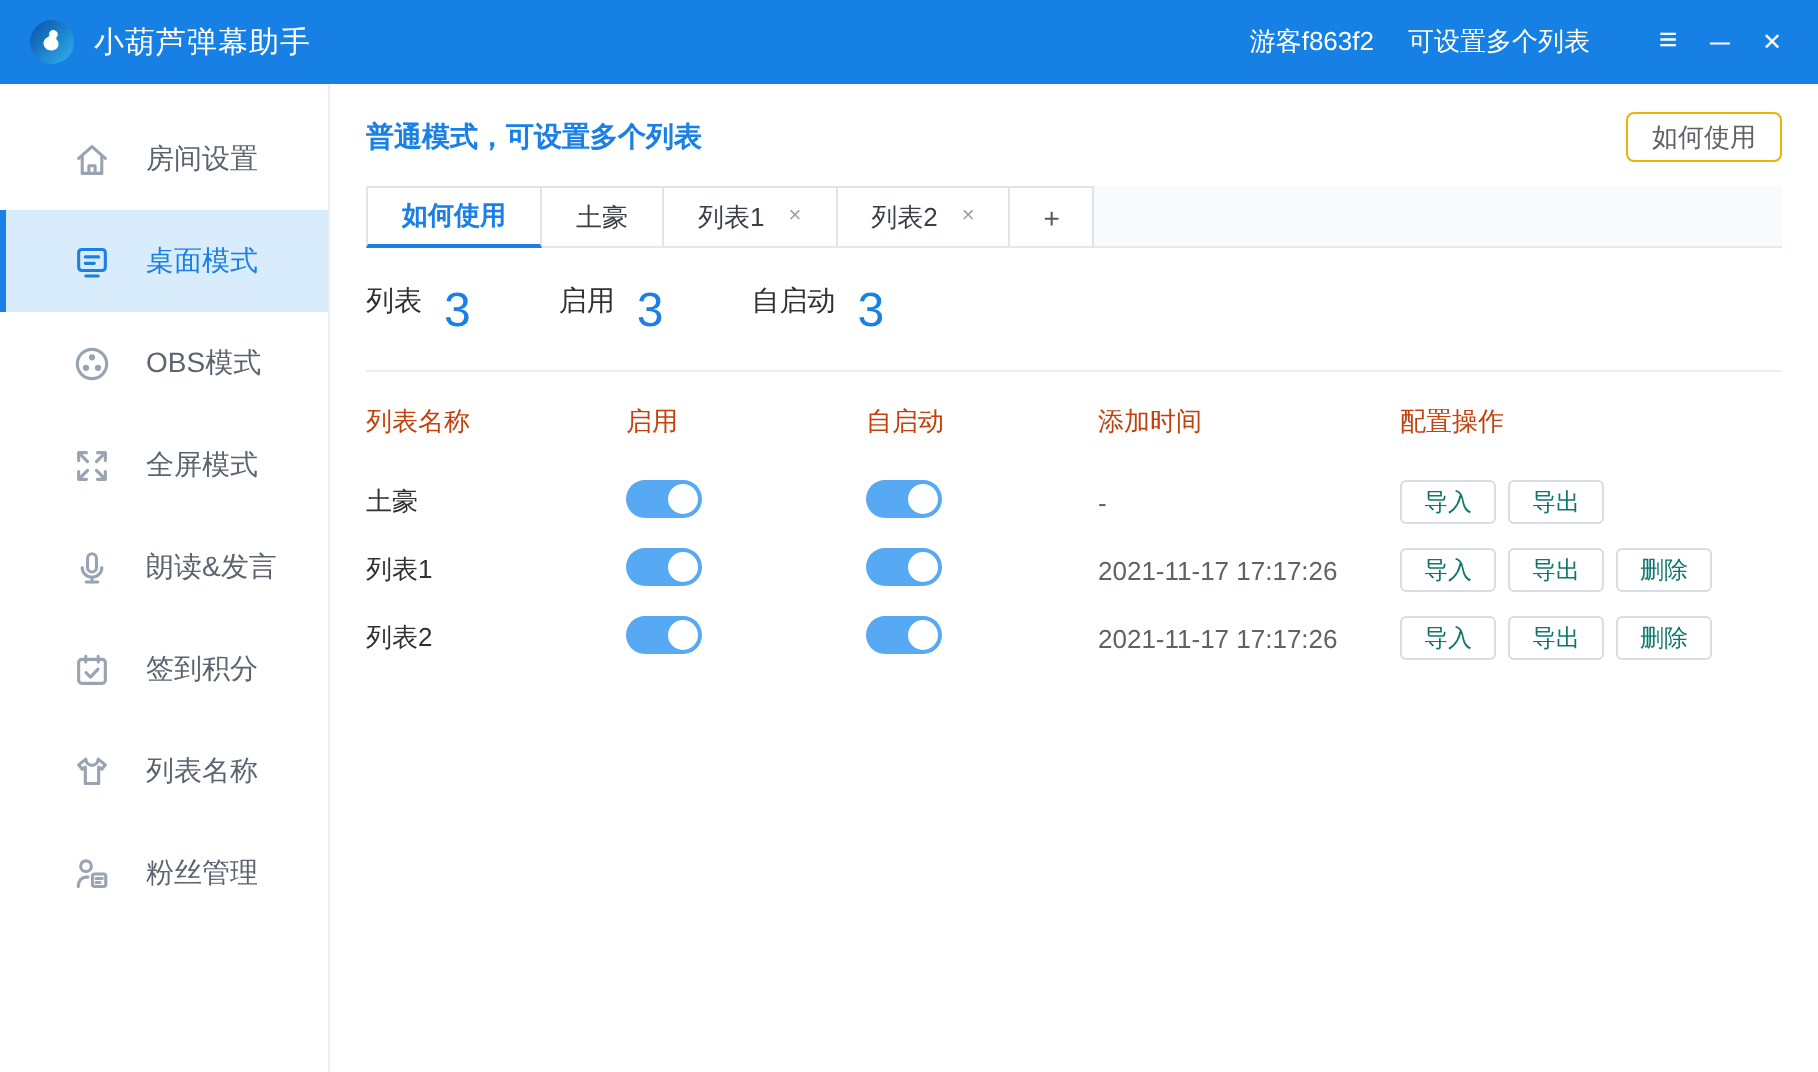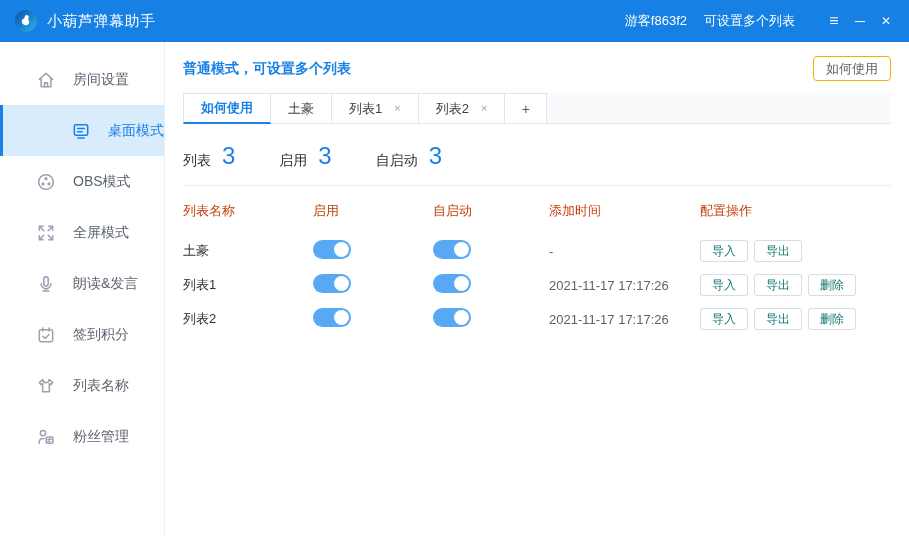--- a/index.html
+++ b/index.html
@@ -20,21 +20,21 @@
   .winbtn.close{font-size:12px;}
 
   
   .body{flex:1;display:flex;min-height:0;}
   .sidebar{width:165px;flex:0 0 165px;border-right:1px solid #eceef2;
     padding-top:12px;box-sizing:border-box;}
   .side-item{height:51px;display:flex;align-items:center;gap:17px;
     padding-left:33px;border-left:3px solid transparent;box-sizing:border-box;
     font-size:14px;color:#5c6470;cursor:pointer;}
   .side-item.active{background:var(--active-item-bg,#d9ecfb);
-    border-left-color:var(--accent-blue,#1a80e6);color:var(--accent-blue,#1a80e6);justify-content:flex-end;}
+    border-left-color:var(--accent-blue,#1a80e6);color:var(--accent-blue,#1a80e6);}
   .sicon{width:20px;height:20px;display:flex;color:#9aa3b2;}
   .sicon svg{width:20px;height:20px;}
   .side-item.active .sicon{color:var(--accent-blue,#1a80e6);}
 
   .content{flex:1;padding:14px 18px 8px 18px;box-sizing:border-box;min-width:0;}
 
   
   .content-header{display:flex;align-items:center;justify-content:space-between;}
   .page-title{font-size:14px;font-weight:700;color:var(--accent-blue,#1a80e6);}
   .help-btn{height:25px;padding:0 12px;font-size:13px;color:#5f6368;background:#fff;
@@ -49,21 +49,21 @@
     border:1px solid #e1e4ea;border-left:none;border-bottom:1px solid #e4e7ed;
     font-size:13px;color:#3a3f47;cursor:pointer;min-width:42px;}
   .tab:first-child{border-left:1px solid #e1e4ea;}
   .tab.active{color:var(--accent-blue,#1a80e6);font-weight:700;
     border-bottom:2px solid var(--accent-blue,#1a80e6);}
   .tab .tclose{margin-left:12px;color:#9aa0a8;font-size:11px;line-height:1;}
   .tab.addtab{padding:0 12px;color:#55595f;font-size:14px;}
 
   
   .stats{display:flex;align-items:baseline;gap:44px;margin-top:18px;}
-  .stat{display:flex;align-items:flex-end;gap:11px;}
+  .stat{display:flex;align-items:flex-start;gap:11px;}
   .stat-label{font-size:14px;color:#303133;}
   .stat-value{font-size:24px;color:var(--accent-blue,#1a80e6);}
   .divider{margin-top:15px;border-top:1px solid #ebeef5;}
 
   
   .trow{display:grid;grid-template-columns:130px 120px 116px 151px 1fr;
     align-items:center;}
   .thead{padding:16px 0 14px 0;font-size:13px;color:#c2410c;}
   .drow{height:34px;font-size:13px;color:#303133;}
   .cell-time{color:#5f6368;}

